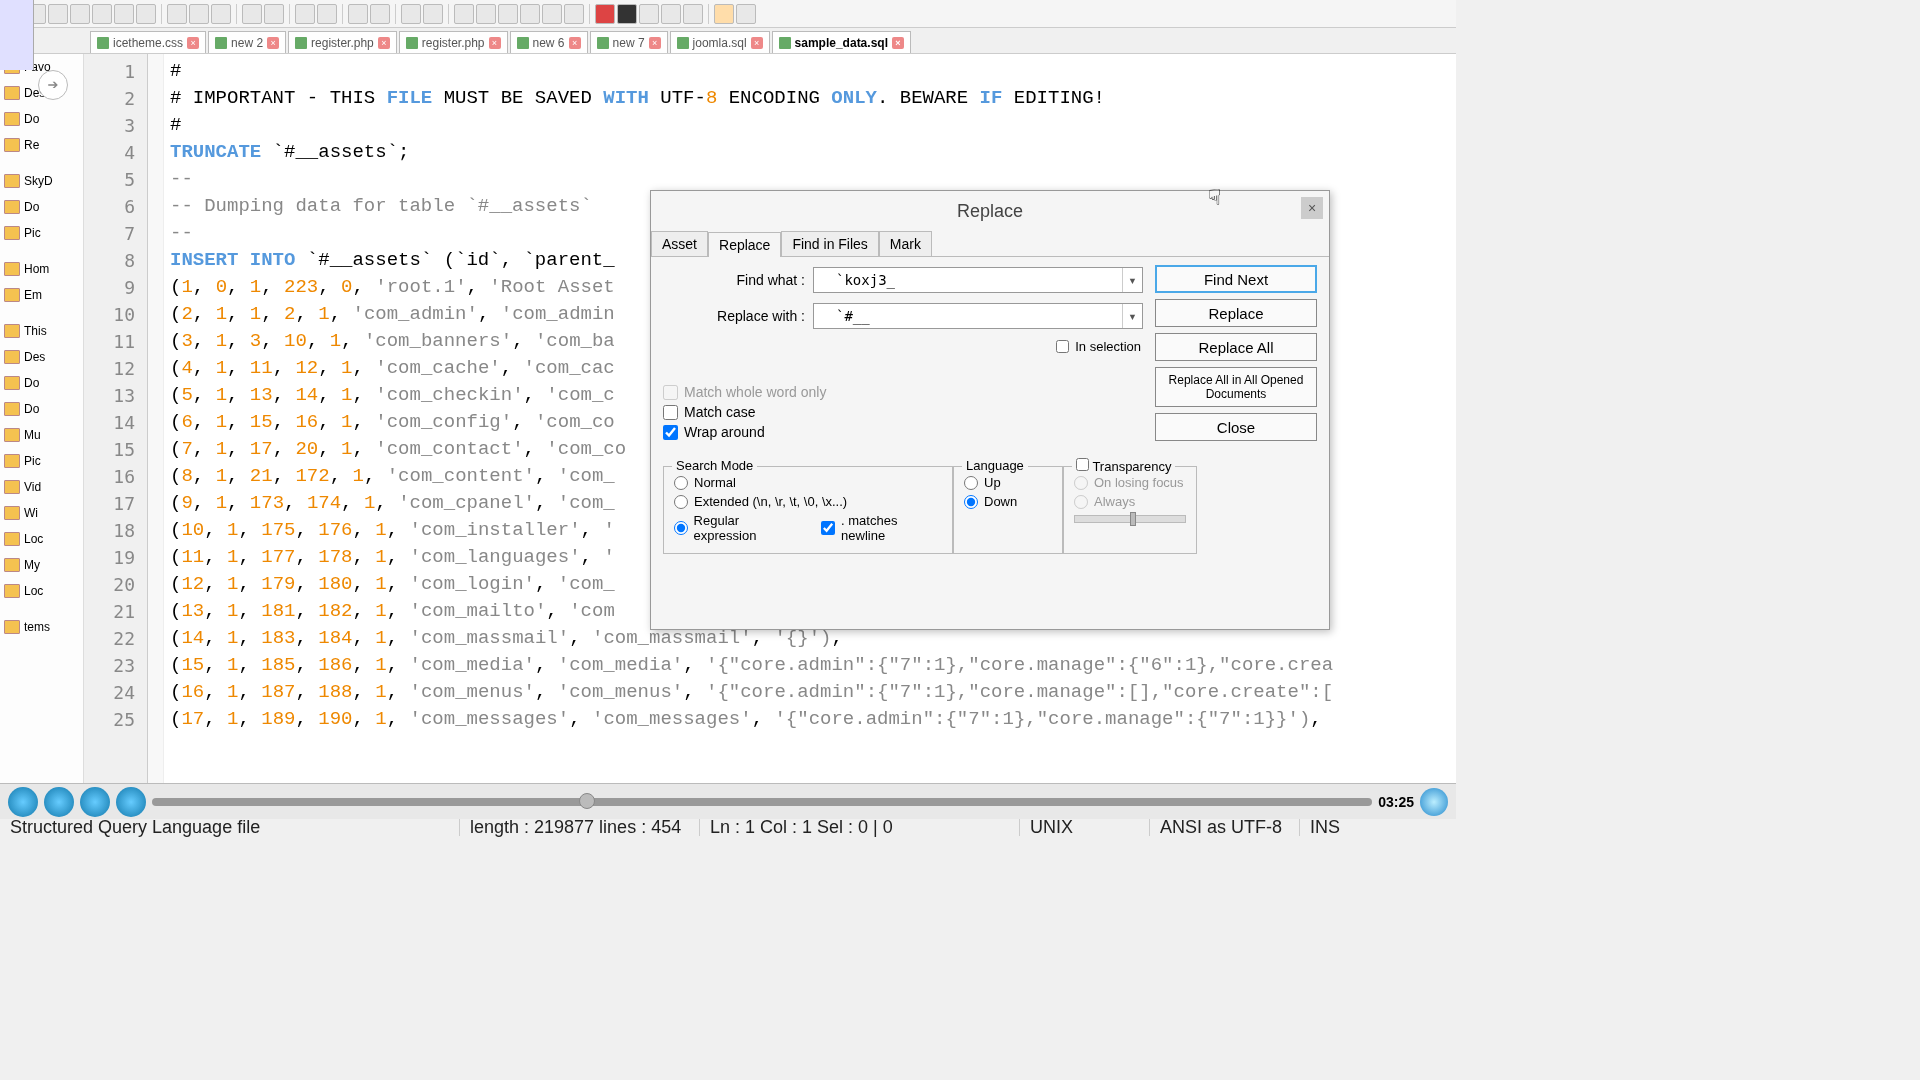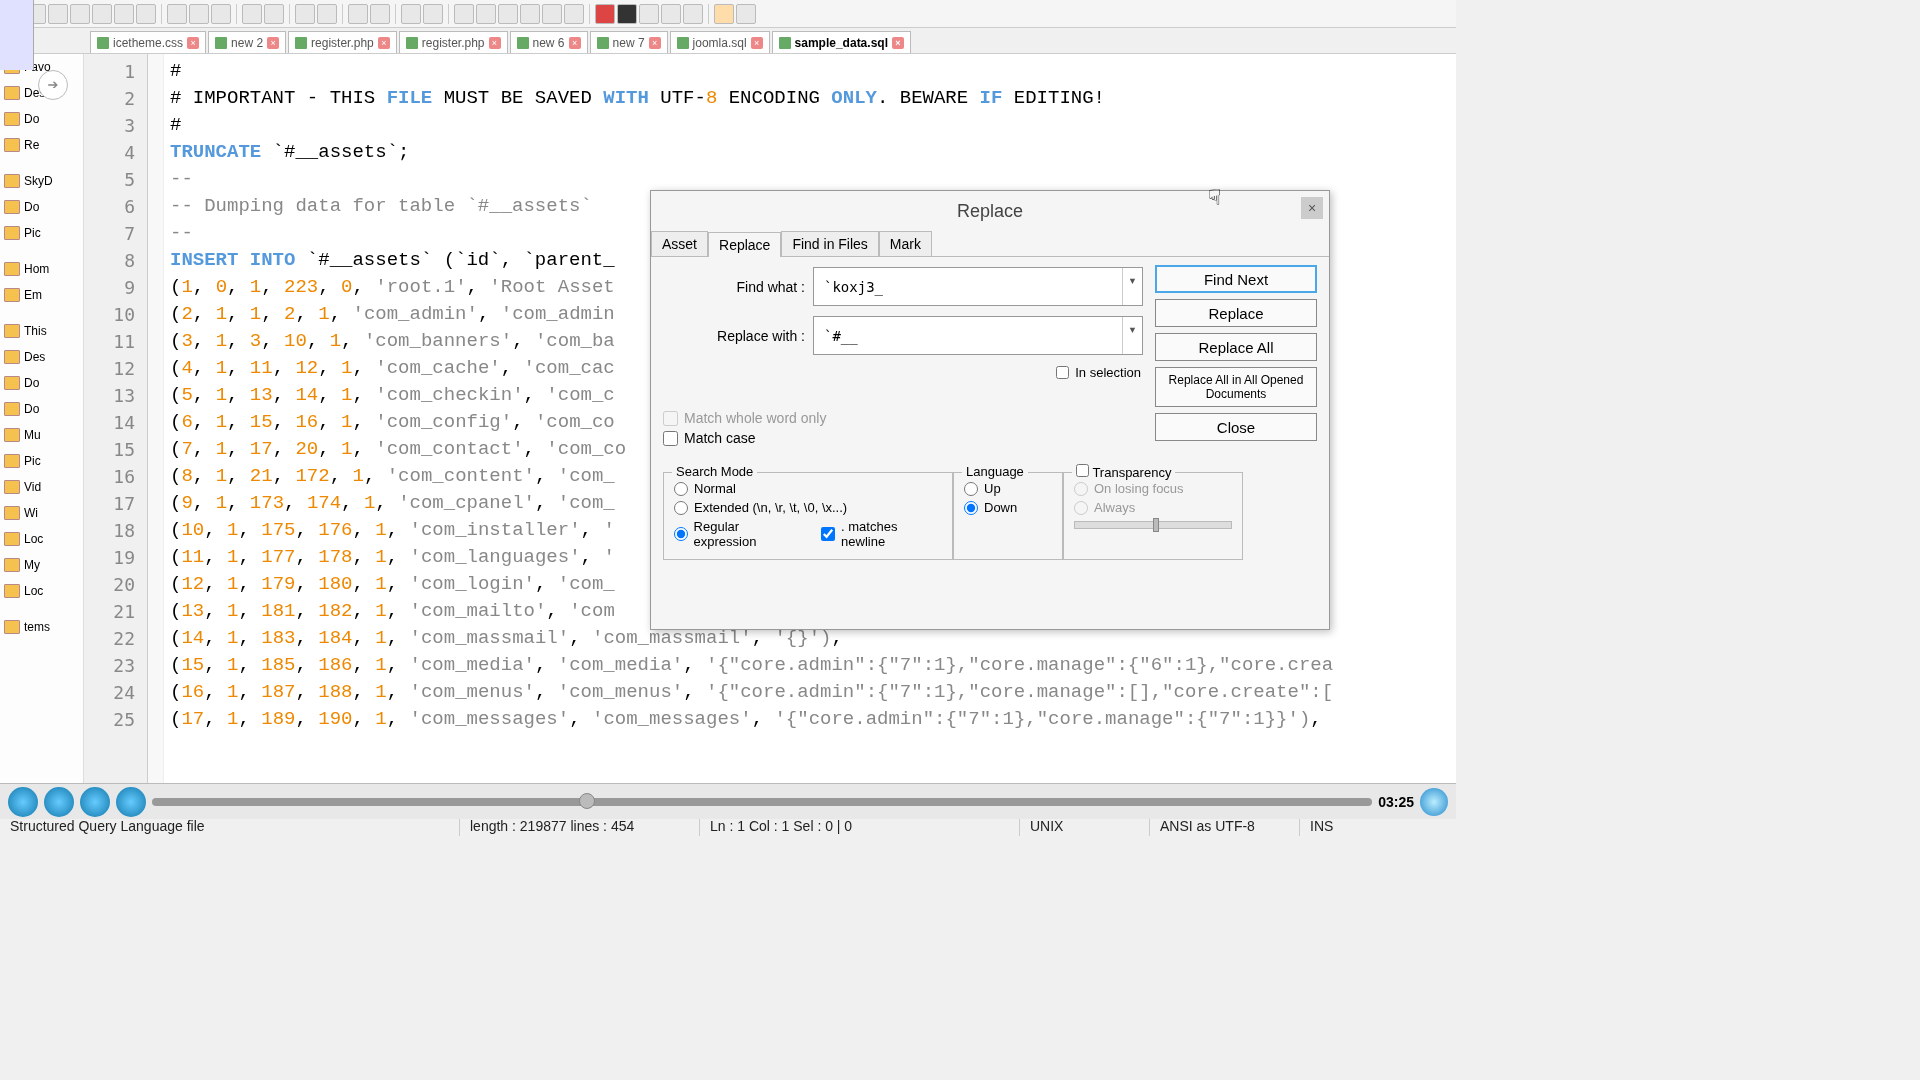--- a/index.html
+++ b/index.html
@@ -18,37 +18,37 @@
 .sidebar .item { height: 26px; display: flex; align-items: center; gap: 4px; padding-left: 4px; font-size: 12px; white-space: nowrap; }
 .sidebar .item .ficon { width: 16px; height: 14px; background: #f5c250; border: 1px solid #b88; border-radius: 1px; }
 .editor-area { flex: 1; display: flex; background: #fff; position: relative; }
 .gutter { width: 64px; background: #f0f0f0; border-right: 1px solid #ccc; color: #888; text-align: right; padding-right: 12px; font-family: Consolas, monospace; font-size: 18px; line-height: 27px; padding-top: 4px; }
 .fold-gutter { width: 16px; background: #f8f8f8; border-right: 1px solid #eee; }
 .code { flex: 1; font-family: Consolas, "Courier New", monospace; font-size: 19px; line-height: 27px; padding: 4px 6px; white-space: pre; overflow: hidden; color: #000; }
 .kw { color: #5599dd; font-weight: bold; }
 .num { color: #ee8800; }
 .str { color: #888; }
 .cmt { color: #888; }
-.statusbar { height: 22px; background: #f0f0f0; border-top: 1px solid #14b8a6; display: flex; align-items: center; font-size: 14px; color: #222; }
+.statusbar { height: 22px; background: #f0f0f0; border-top: 5px solid #14b8a6; display: flex; align-items: center; font-size: 18px; color: #222; }
 .statusbar .cell { border-right: 1px solid #ccc; padding: 0 10px; height: 100%; display: flex; align-items: center; }
 .hsb { height: 16px; background: #f0f0f0; border-top: 1px solid #ddd; display: flex; align-items: center; }
 .hsb .thumb { width: 440px; height: 12px; background: #ccc; margin-left: 8px; border-radius: 2px; }
 .hsb .arr { width: 16px; height: 14px; text-align: center; color: #555; }
 
 
 .dialog { position: absolute; top: 190px; left: 650px; width: 680px; height: 440px; background: #f5f5f5; border: 1px solid #999; box-shadow: 2px 2px 8px rgba(0,0,0,0.25); }
 .dialog .titlebar { height: 40px; display: flex; align-items: center; justify-content: center; position: relative; font-size: 18px; color: #444; }
 .dialog .titlebar .xbtn { position: absolute; right: 6px; top: 6px; width: 22px; height: 22px; background: #ccc; color: #555; text-align: center; line-height: 22px; font-size: 14px; }
 .dialog .dtabs { display: flex; border-bottom: 1px solid #bbb; }
 .dialog .dtab { padding: 4px 10px; border: 1px solid #bbb; border-bottom: none; margin-right: 0; background: #eee; font-size: 14px; }
 .dialog .dtab.active { background: #f5f5f5; position: relative; top: 1px; }
 .dialog .body { padding: 10px 12px; position: relative; height: calc(100% - 40px - 28px); }
 .row { display: flex; align-items: center; margin-bottom: 10px; }
 .row label { width: 150px; text-align: right; padding-right: 8px; font-size: 14px; }
-.row .combo { flex: 1; height: 39px; border: 1px solid #999; background: #fff; display: flex; align-items: center; padding: 0 10px; font-size: 14px; font-family: Consolas, monospace; position: relative; }
+.row .combo { flex: 1; height: 26px; border: 1px solid #999; background: #fff; display: flex; align-items: center; padding: 0 22px; font-size: 14px; font-family: Consolas, monospace; position: relative; }
 .row .combo .dd { position: absolute; right: 0; top: 0; width: 20px; height: 100%; border-left: 1px solid #ccc; text-align: center; line-height: 24px; color: #555; }
 .btns { position: absolute; right: 12px; top: 8px; width: 162px; display: flex; flex-direction: column; gap: 6px; }
 .btns button { height: 28px; border: 1px solid #888; background: #fafafa; font-size: 15px; }
 .btns button.primary { border: 2px solid #4aa8e8; }
 .btns button.tall { height: 40px; line-height: 14px; font-size: 12px; }
 .chk { display: flex; align-items: center; gap: 6px; font-size: 14px; margin-bottom: 4px; }
 .chk input { width: 15px; height: 15px; }
 .groupbox { border: 1px solid #bbb; padding: 8px 10px 6px; margin-top: 10px; position: relative; }
 .groupbox .legend { position: absolute; top: -9px; left: 8px; background: #f5f5f5; padding: 0 4px; font-size: 13px; }
 .groups-row { display: flex; margin-top: 16px; }
@@ -343,20 +343,24 @@
 
     <div style="margin-top:30px">
       <div class="chk">
           <input type="checkbox" disabled="" style="">
           <span style="color:#999">Match whole word only</span>
         </div>
       <div class="chk">
           <input type="checkbox" style="">
           <span>Match case</span>
         </div>
+      <div class="chk">
+          <input type="checkbox" checked="" style="">
+          <span>Wrap around</span>
+        </div>
     </div>
 
     <div class="groups-row">
       <div class="groupbox" style="width:290px">
         <div class="legend">Search Mode</div>
         <div class="radio">
             <input type="radio" name="sm" style="">
             <span>Normal</span>
           </div>
         <div class="radio">
@@ -370,21 +374,21 @@
         <div class="legend">Language</div>
         <div class="radio">
             <input type="radio" name="dir" style="">
             <span>Up</span>
           </div>
         <div class="radio">
             <input type="radio" name="dir" checked="" style="">
             <span>Down</span>
           </div>
       </div>
-      <div class="groupbox" style="width:180px">
+      <div class="groupbox" style="width:134px">
         <div class="legend"><input type="checkbox" style=""> <span>Transparency</span></div>
         <div class="radio">
             <input type="radio" name="tr" disabled="" style="">
             <span style="color:#999">On losing focus</span>
           </div>
         <div class="radio">
             <input type="radio" name="tr" disabled="" style="">
             <span style="color:#999">Always</span>
           </div>
         <div style="height:8px;background:#ddd;margin-top:6px;border:1px solid #bbb;position:relative">

